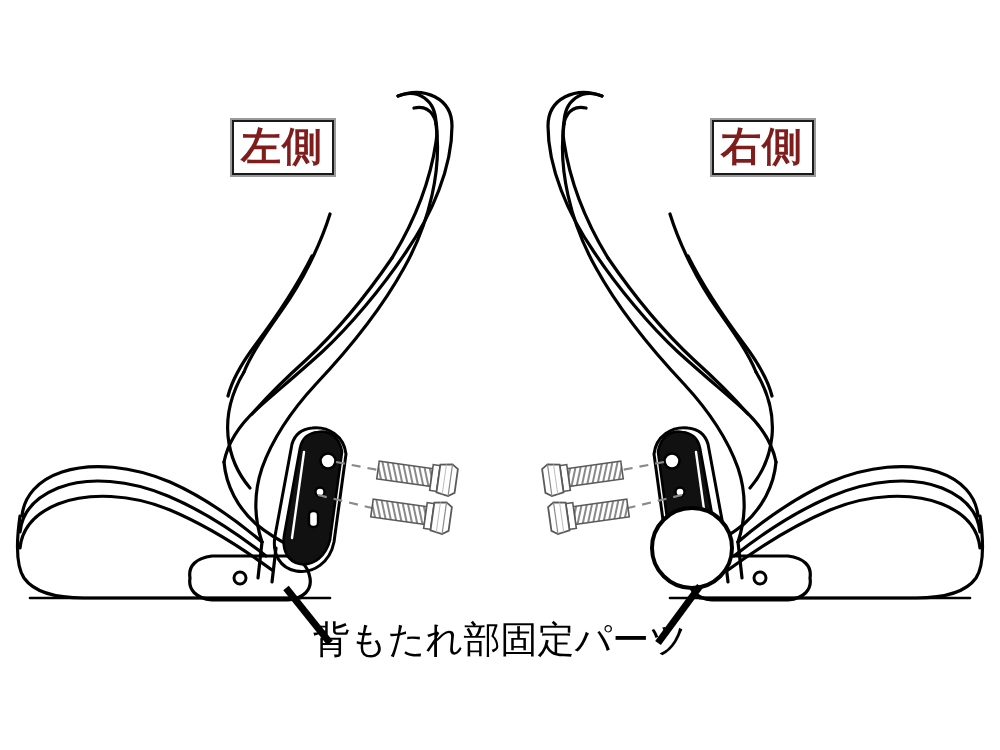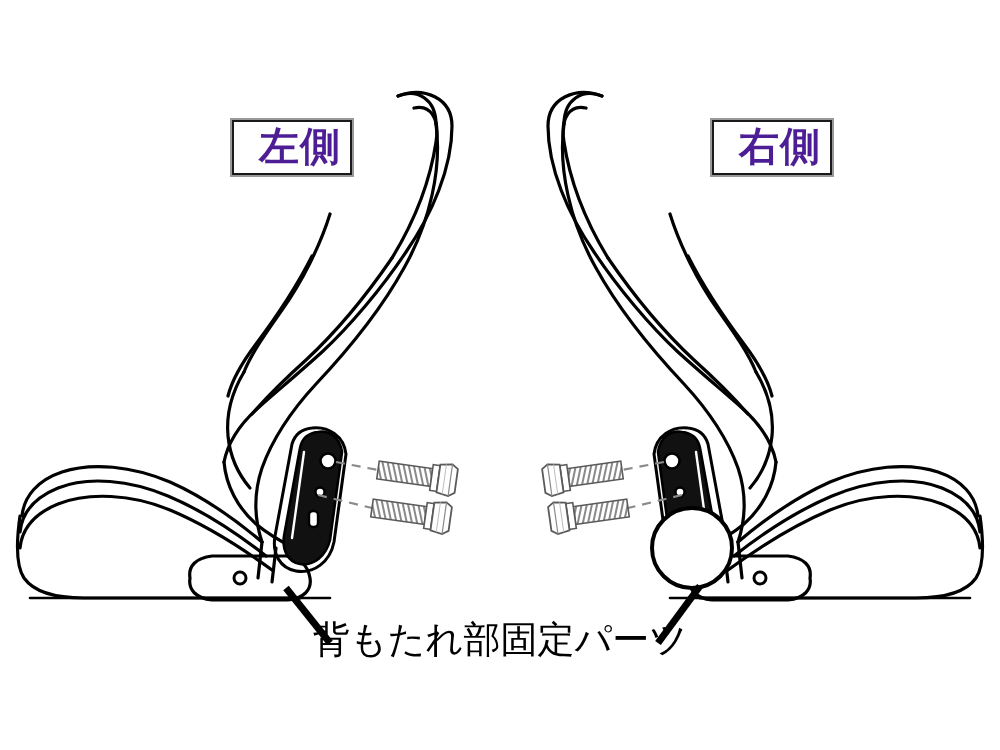--- a/index.html
+++ b/index.html
@@ -20,25 +20,25 @@
     left: 0;
     top: 0;
     width: 1000px;
     height: 750px;
   }
   .side-label {
     position: absolute;
     background: #ffffff;
     border: 2px solid #1a1a1a;
     outline: 2px solid #9a9a9a;
-    padding: 2px 9px 5px 25px;
+    padding: 2px 9px 5px 7px;
     font-size: 40px;
     line-height: 44px;
     font-weight: bold;
-    color: #4c1d95;
+    color: #7f1d1d;
     letter-spacing: 1px;
     white-space: nowrap;
     font-family: "DejaVu Sans", "Liberation Sans", sans-serif;
   }
   #label-left  { left: 232px; top: 120px; }
   #label-right { left: 712px; top: 120px; }
   #caption {
     position: absolute;
     left: 0;
     top: 618px;

